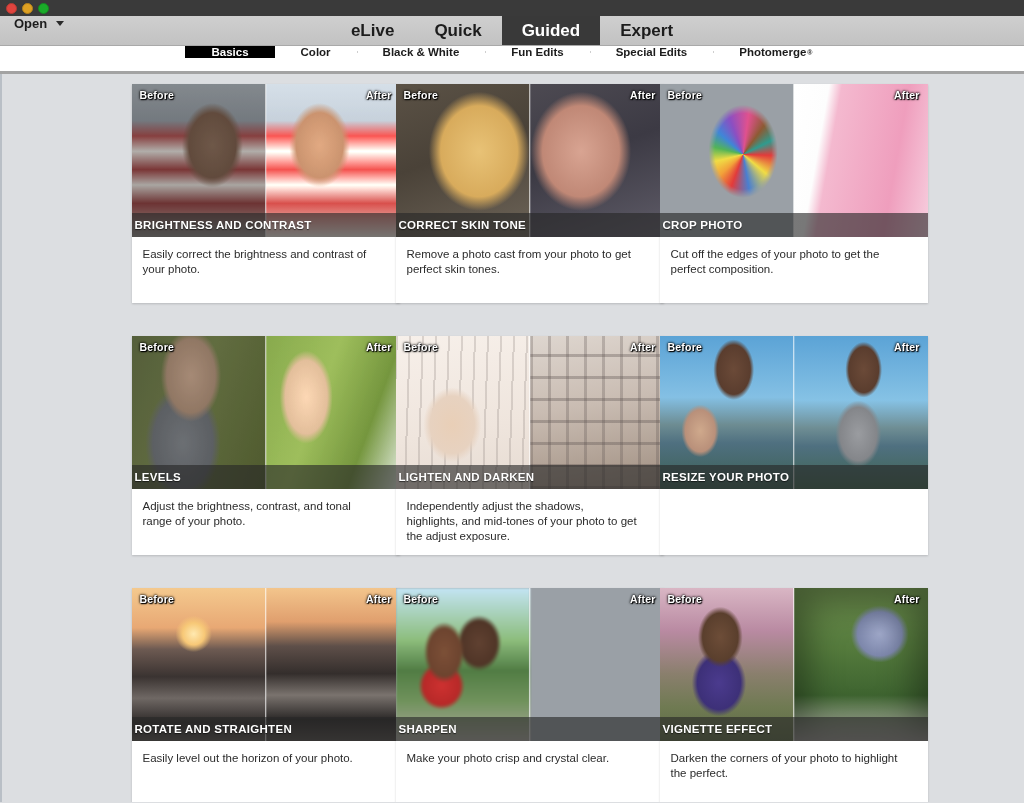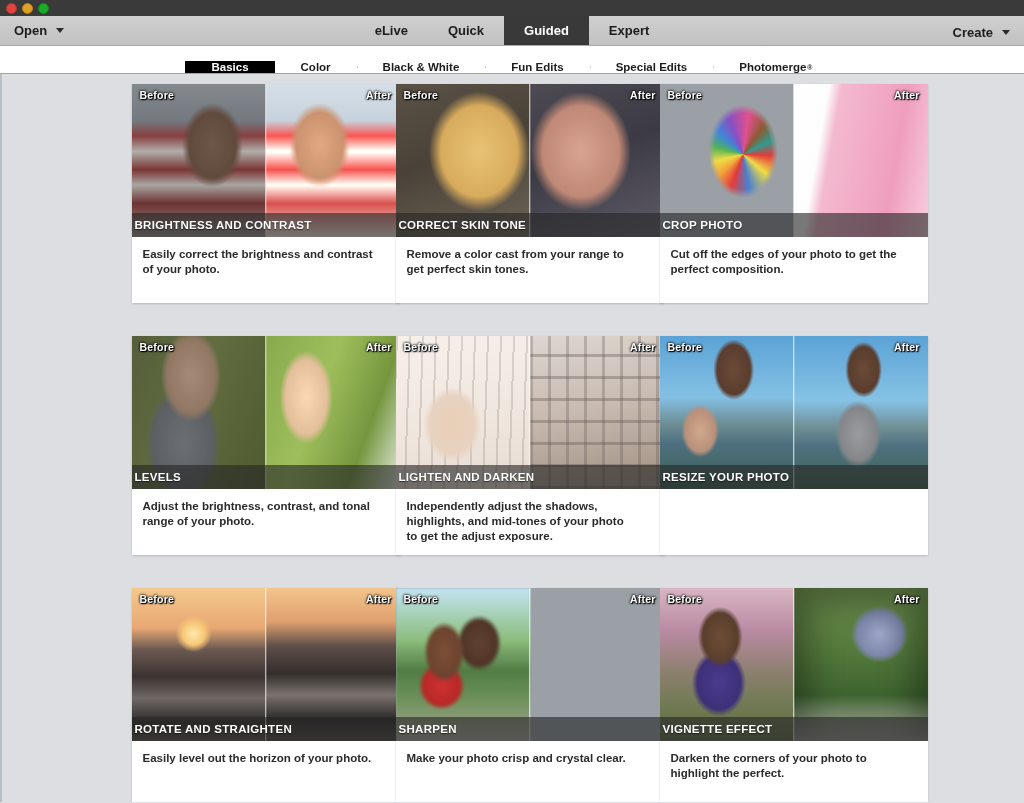--- a/index.html
+++ b/index.html
@@ -24,21 +24,21 @@
   .tl-close { background: #e0443e; border: 1px solid #b33b34; }
   .tl-min   { background: #dea123; border: 1px solid #b5821c; }
   .tl-max   { background: #1aab29; border: 1px solid #158a21; }
 
   
   .menubar {
     height: 30px; width: 100%;
     background: #c9c9c9;
     background: linear-gradient(#cfcfcf, #c2c2c2);
     border-bottom: 1px solid #a9a9a9;
-    display: flex; align-items: stretch; position: relative;
+    display: flex; align-items: stretch; position: relative; flex-direction: column;
   }
   .menu-open {
     display: flex; align-items: center; gap: 9px;
     padding: 0 14px; font-size: 13px; font-weight: bold; color: #1c1c1c;
     cursor: default;
   }
   .menu-create {
     display: flex; align-items: center; gap: 9px;
     padding: 16px 14px; font-size: 13px; font-weight: bold; color: #1c1c1c;
     margin-left: auto; cursor: default;
@@ -51,32 +51,32 @@
     display: inline-block;
   }
   .mode-tabs {
     position: absolute; left: 0; right: 0; top: 0; bottom: 0;
     display: flex; align-items: stretch; justify-content: center;
     pointer-events: none;
   }
   .mode-tab {
     pointer-events: auto;
     display: flex; align-items: center; justify-content: center;
-    padding: 0 20px; font-size: 13px; font-weight: bold; color: #1c1c1c;
+    padding: 0 20px; font-size: 17px; font-weight: bold; color: #1c1c1c;
     cursor: default;
     text-align: center;
   }
   .mode-tab.active { background: #393939; color: #ffffff; }
 
   
   .subtabs {
     height: 28px; width: 100%;
     background: #ffffff;
-    border-bottom: 1px solid #a3a3a3;
-    display: flex; align-items: flex-end; justify-content: center;
+    border-bottom: 3px solid #a3a3a3;
+    display: flex; align-items: flex-start; justify-content: center;
     position: relative;
   }
   .subtabs-inner { display: flex; align-items: stretch; }
   .subtab {
     display: flex; align-items: center; justify-content: center;
     padding: 0 26px; font-size: 11.5px; font-weight: bold; color: #1c1c1c;
     position: relative; cursor: default; white-space: nowrap;
   }
   .subtab + .subtab::before {
     content: ""; position: absolute; left: 0; top: 5px; bottom: 5px;
@@ -142,21 +142,20 @@
     padding-left: 3px;
     background: rgba(38,38,38,.62);
     color: #ffffff; font-size: 11.5px; font-weight: bold;
     letter-spacing: .3px;
     text-shadow: 0 1px 1px rgba(0,0,0,.6);
   }
   .card-desc {
     padding: 10px 26px 0 11px;
     font-size: 11.5px; line-height: 1.32; color: #2b2b2b;
     flex: 1;
-    font-weight: bold;
   }
   .card-body { height: 66px; }
 
   
   
   .art-bc-l {
     background:
       radial-gradient(ellipse 38% 46% at 60% 40%, #8a6a54 0%, #7a5a46 46%, transparent 60%),
       linear-gradient(180deg,#9fa7ae 0%,#8c949c 24%,#b04a4a 34%,#d8d4ce 44%,#a03f3f 56%,#cfcac4 66%,#8e3c3c 78%,#b9b4ae 100%);
     filter: brightness(.82) saturate(.85) blur(.2px);
@@ -343,21 +342,21 @@
           <div class="thumb">
             <div class="half left art-st-l"></div>
             <div class="half right art-st-r"></div>
             <div class="divider"></div>
           </div>
           <div class="badge before">Before</div>
           <div class="badge after">After</div>
           <div class="card-title">CORRECT SKIN TONE</div>
         </div>
         <div class="card-body">
-          <div class="card-desc">Remove a color cast from your range to get perfect skin tones.</div>
+          <div class="card-desc">Remove a photo cast from your photo to get perfect skin tones.</div>
         </div>
       </div>
       <div class="card">
         <div class="card-media">
           <div class="thumb">
             <div class="half left art-cp-l"></div>
             <div class="half right art-cp-r"></div>
             <div class="divider"></div>
           </div>
           <div class="badge before">Before</div>

